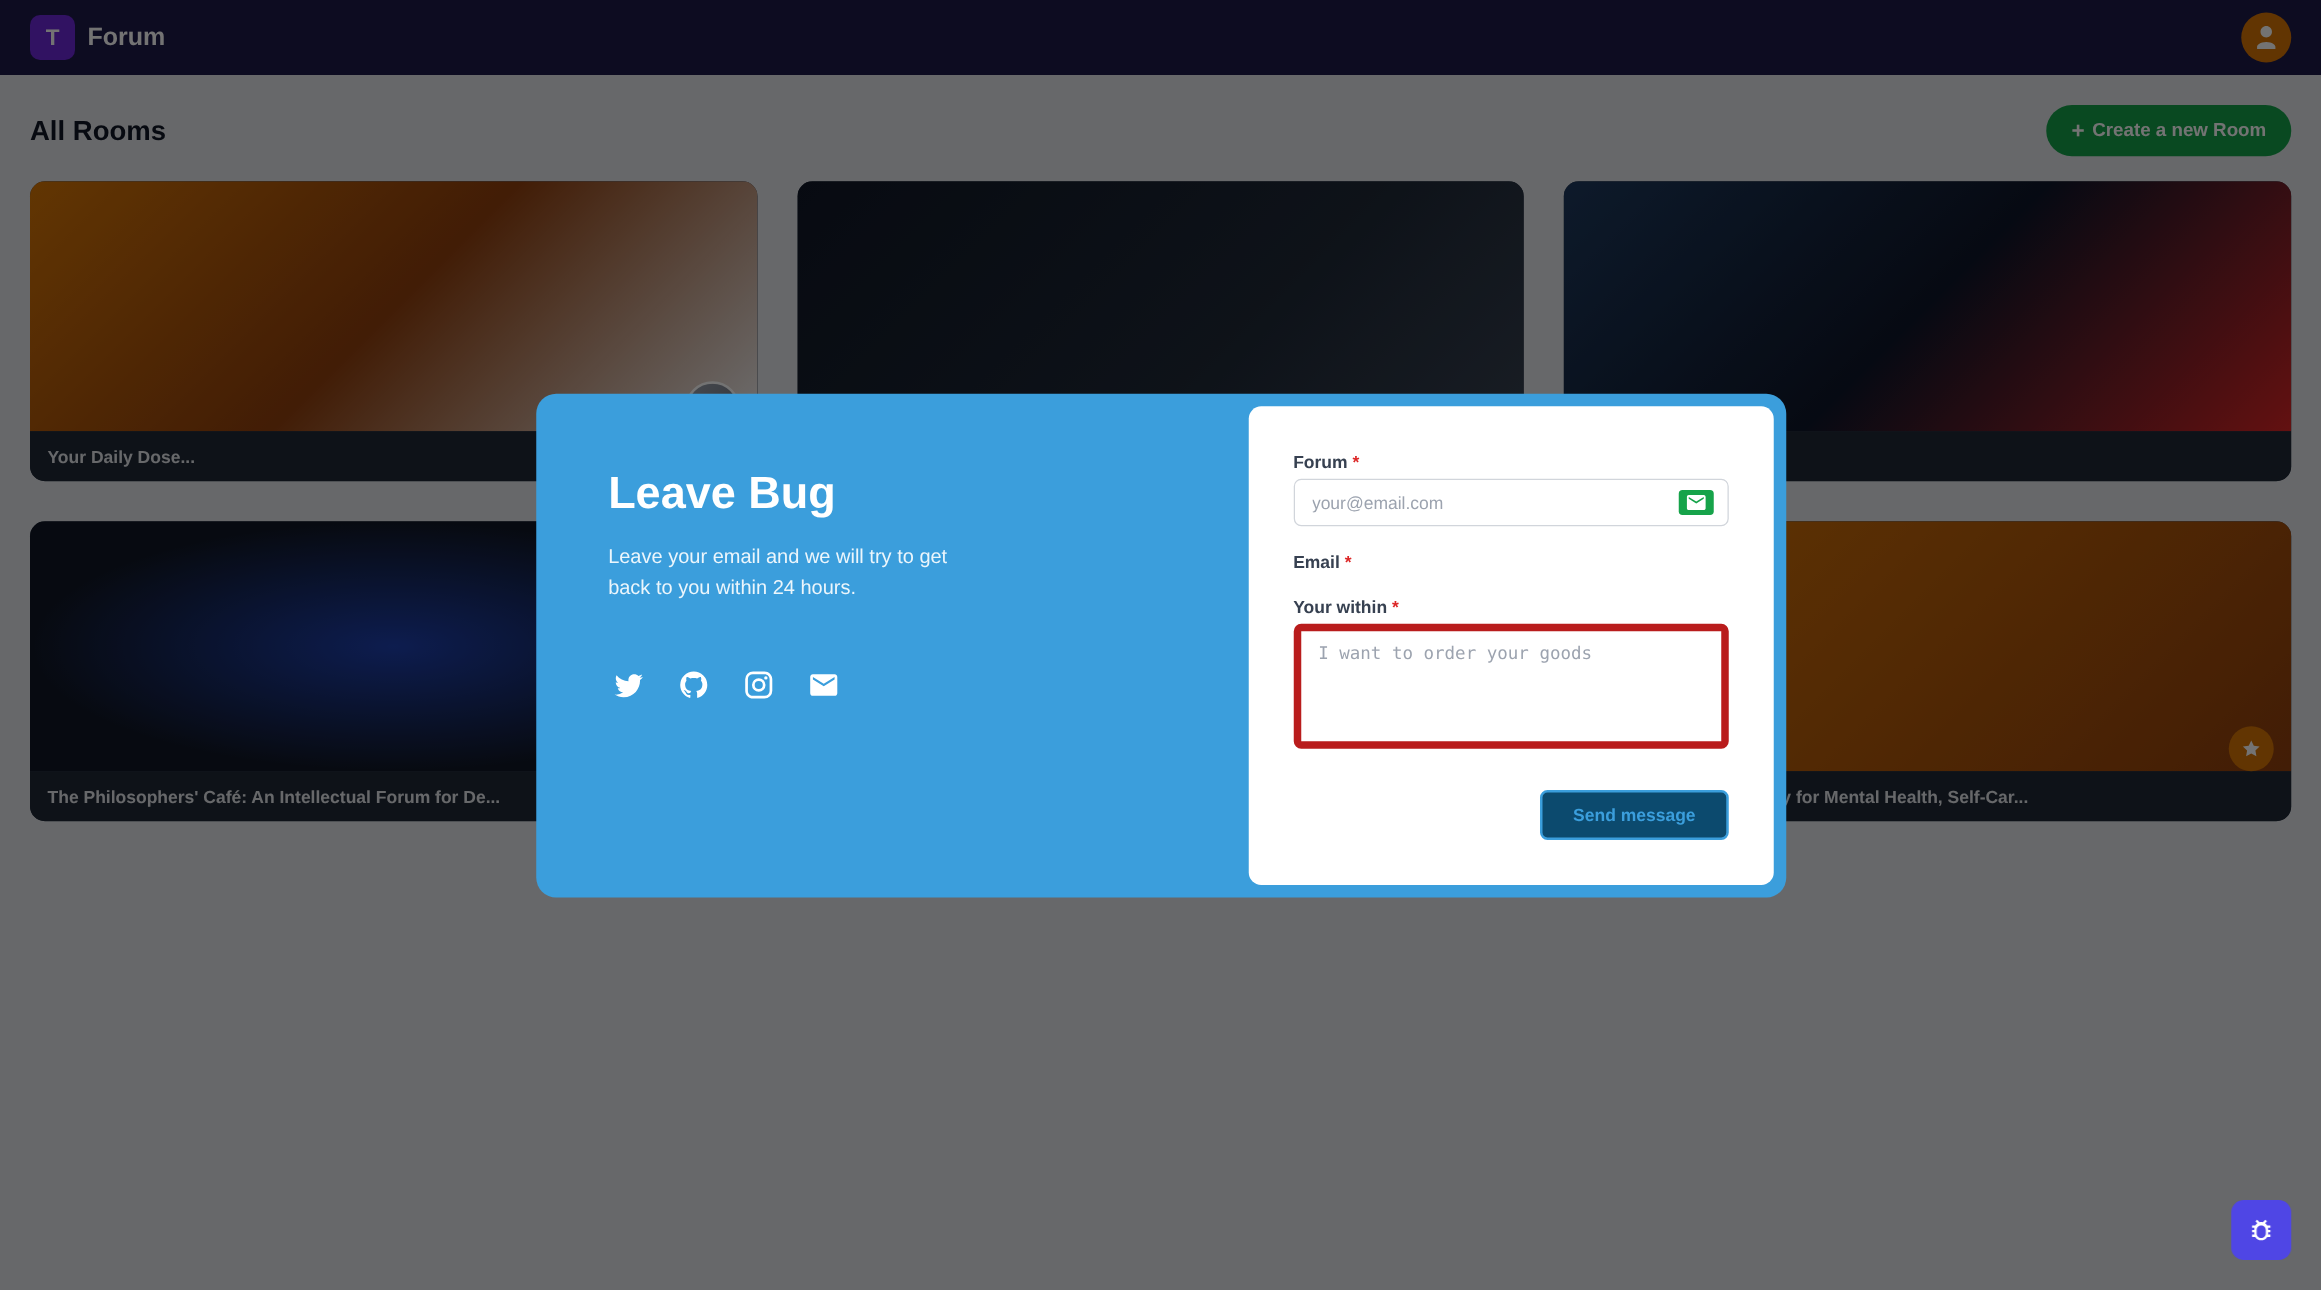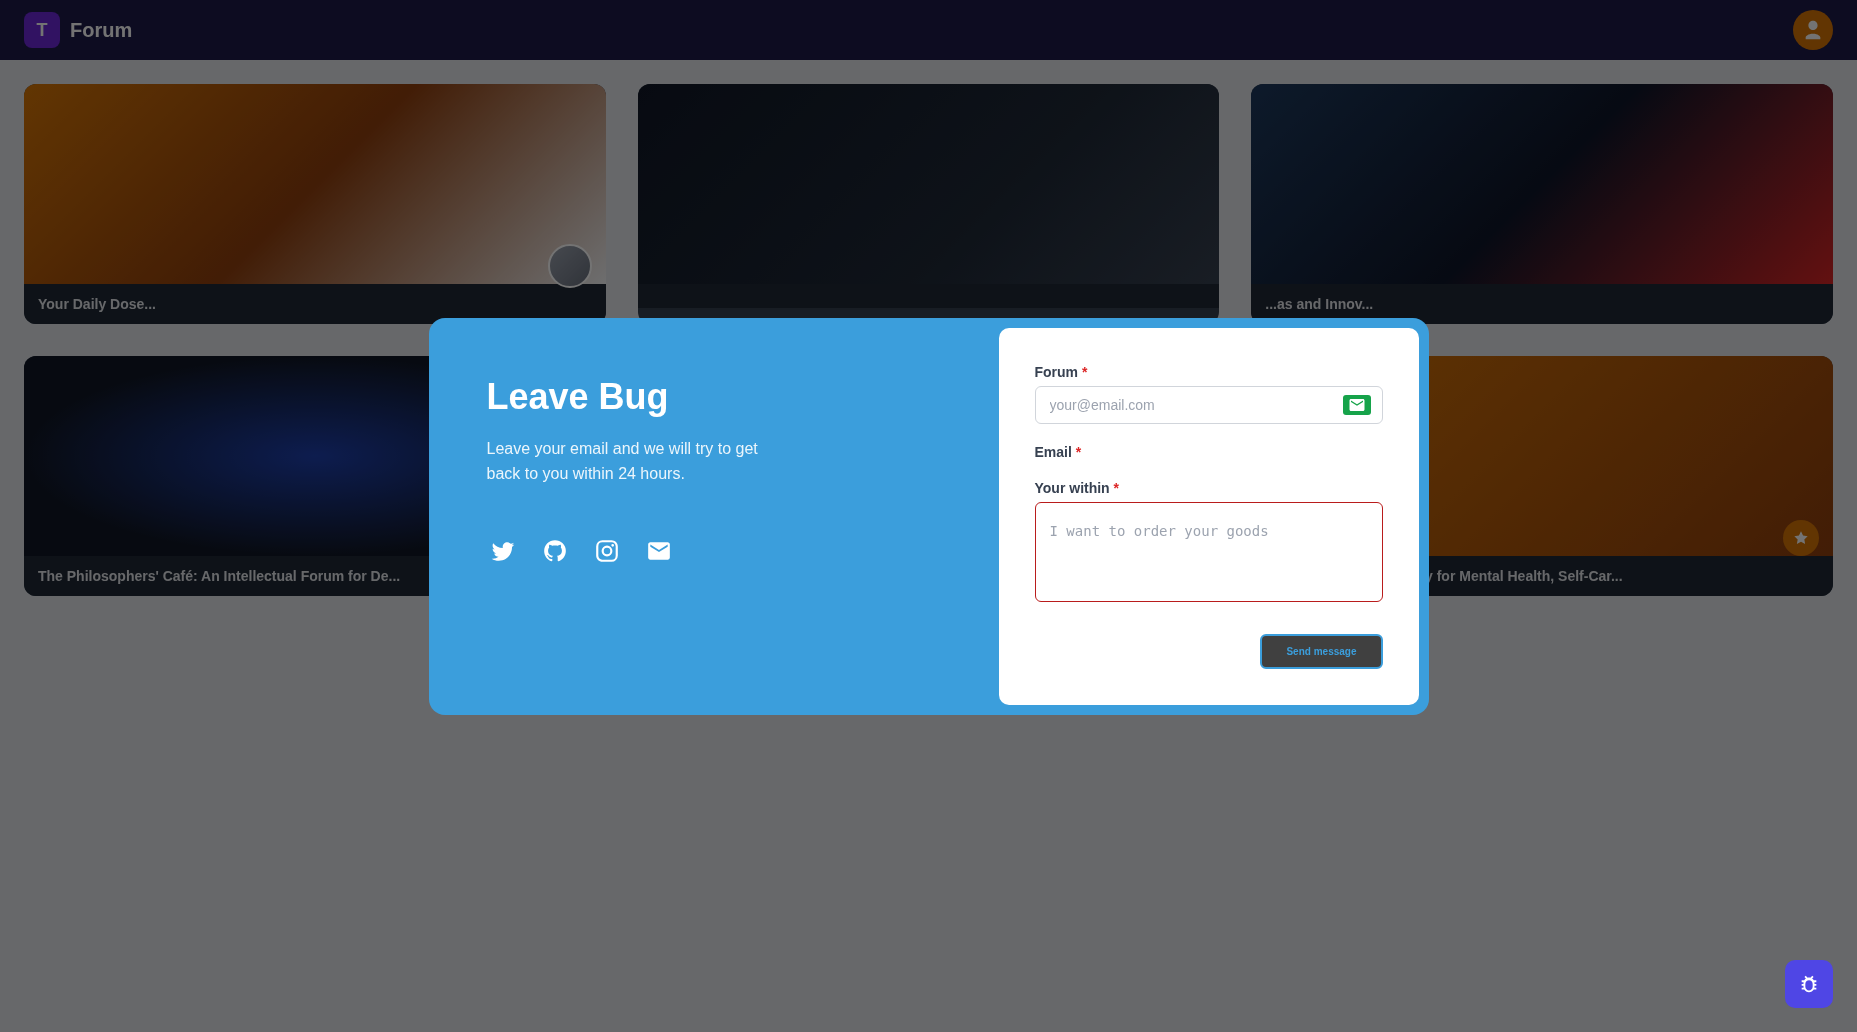--- a/index.html
+++ b/index.html
@@ -285,42 +285,42 @@
       height: 20px;
       background: #16a34a;
       border-radius: 3px;
       display: flex;
       align-items: center;
       justify-content: center;
     }
 
     .textarea-input {
       width: 100%;
-      border: 1px solid #b91c1c;
+      border: 6px solid #b91c1c;
       border-radius: 6px;
-      padding: 20px 14px;
+      padding: 10px 14px;
       font-size: 14px;
       color: #374151;
       outline: none;
       background: white;
       resize: none;
       height: 100px;
     }
 
     .textarea-input::placeholder {
       color: #9ca3af;
     }
 
     .send-btn {
-      background: #404040;
+      background: #0c4a6e;
       color: #3b9edc;
       border: 2px solid #3b9edc;
       border-radius: 6px;
       padding: 10px 24px;
-      font-size: 10px;
+      font-size: 14px;
       font-weight: 600;
       cursor: pointer;
       float: right;
       margin-top: 8px;
     }
 
     
     .bug-btn {
       position: fixed;
       bottom: 24px;
@@ -347,20 +347,27 @@
   <div class="navbar-right">
     <div class="user-avatar-nav">
       <svg width="22" height="22" viewBox="0 0 24 24" fill="white">
         <path d="M12 2C9.24 2 7 4.24 7 7s2.24 5 5 5 5-2.24 5-5-2.24-5-5-5zm0 14c-5.33 0-8 2.67-8 4v2h16v-2c0-1.33-2.67-4-8-4z"></path>
       </svg>
     </div>
   </div>
 </nav>
 
 <div class="main-content">
+  <div class="page-header">
+    <h1 class="page-title">All Rooms</h1>
+    <button class="create-room-btn">
+      <span class="plus-icon">+</span>
+      <span>Create a new Room</span>
+    </button>
+  </div>
 
   <div class="rooms-grid">
 
     <div class="room-card">
       <div class="room-thumb-1" style="width:100%;height:200px;"></div>
       <div class="room-avatar" style="background: linear-gradient(135deg,#9ca3af,#6b7280);"></div>
       <div class="room-label">Your Daily Dose...</div>
     </div>
 
     <div class="room-card">

